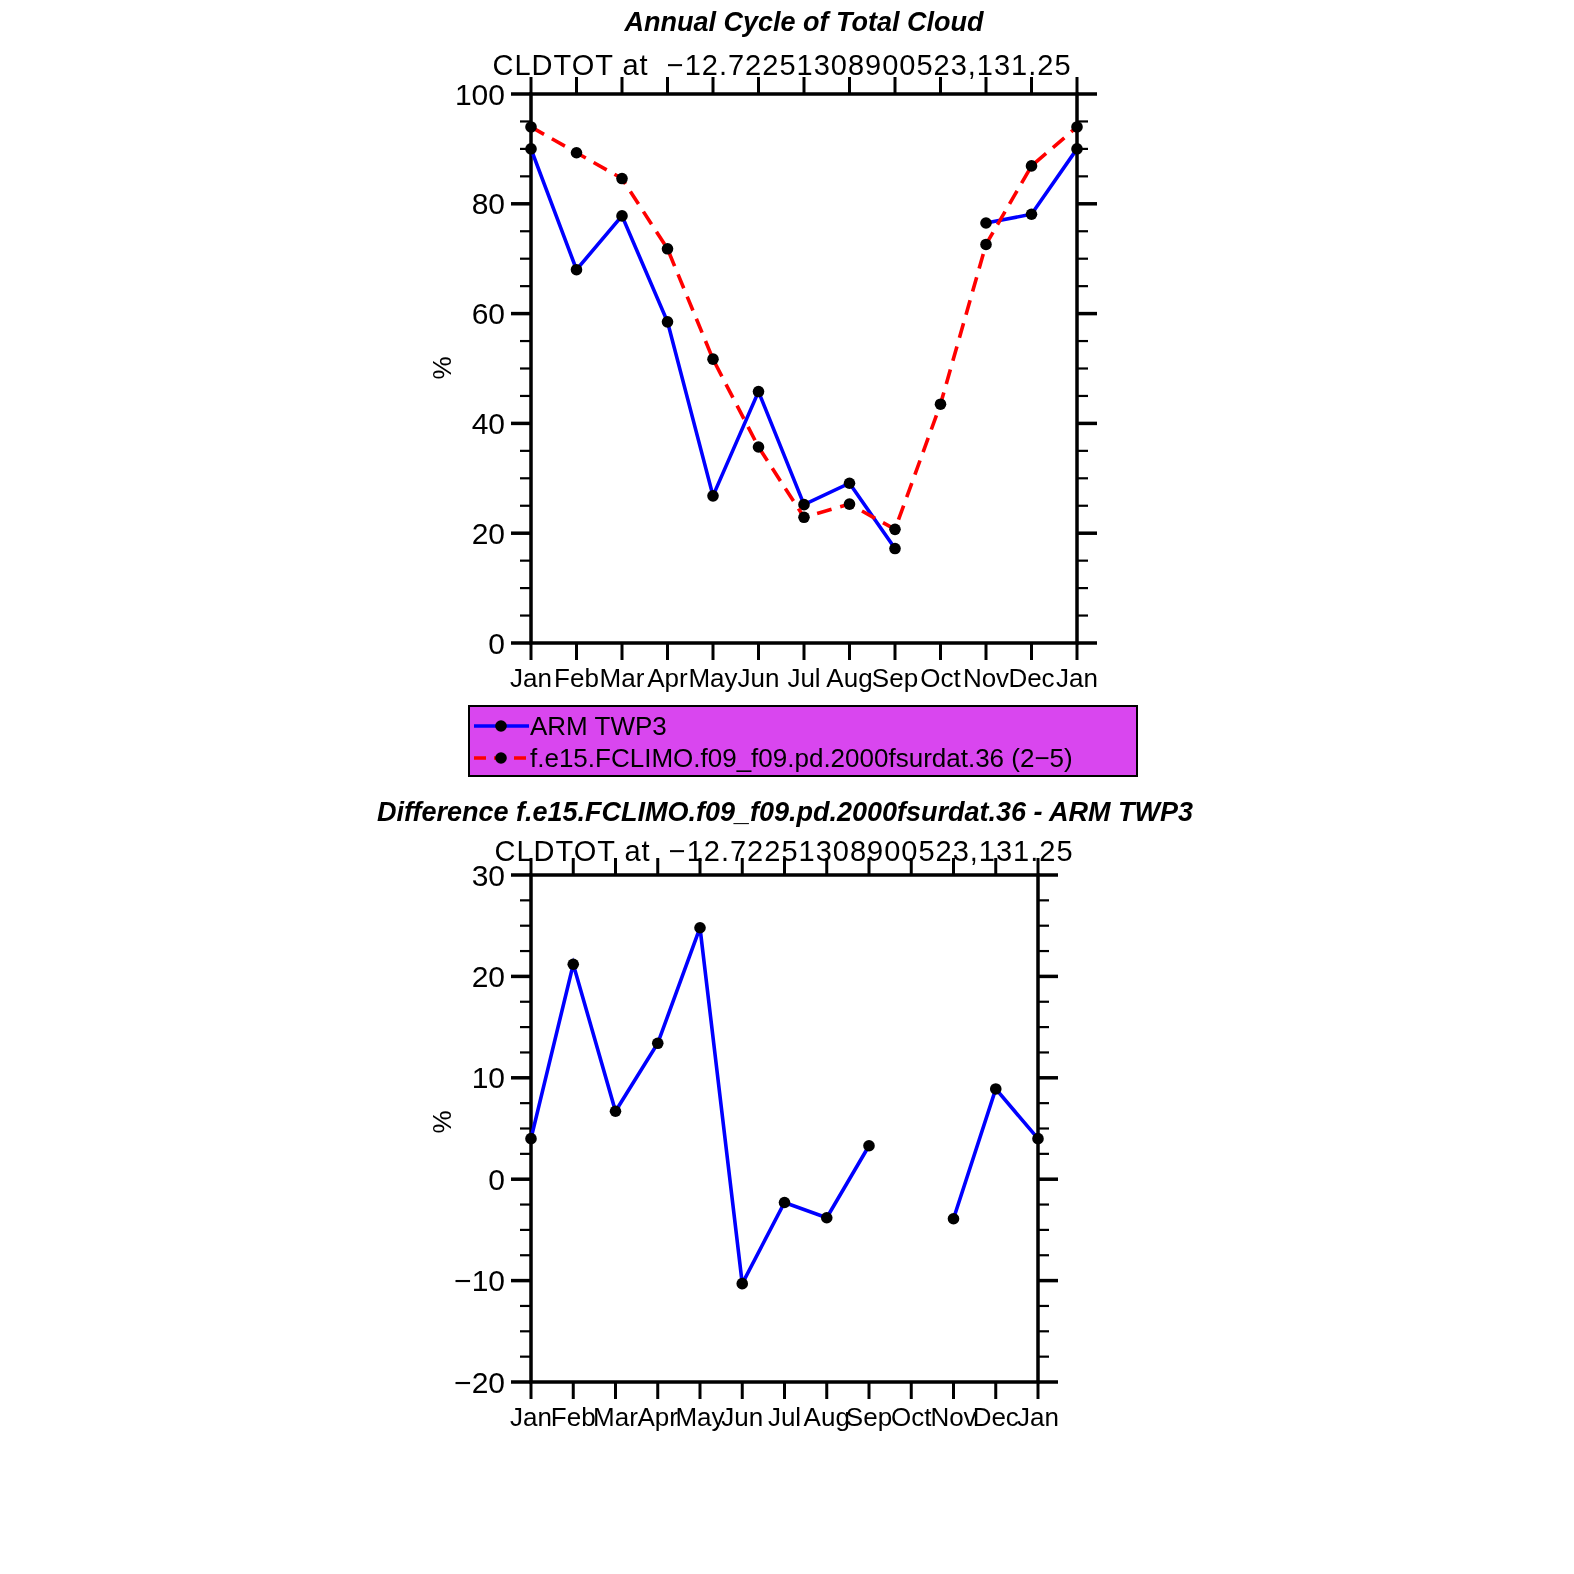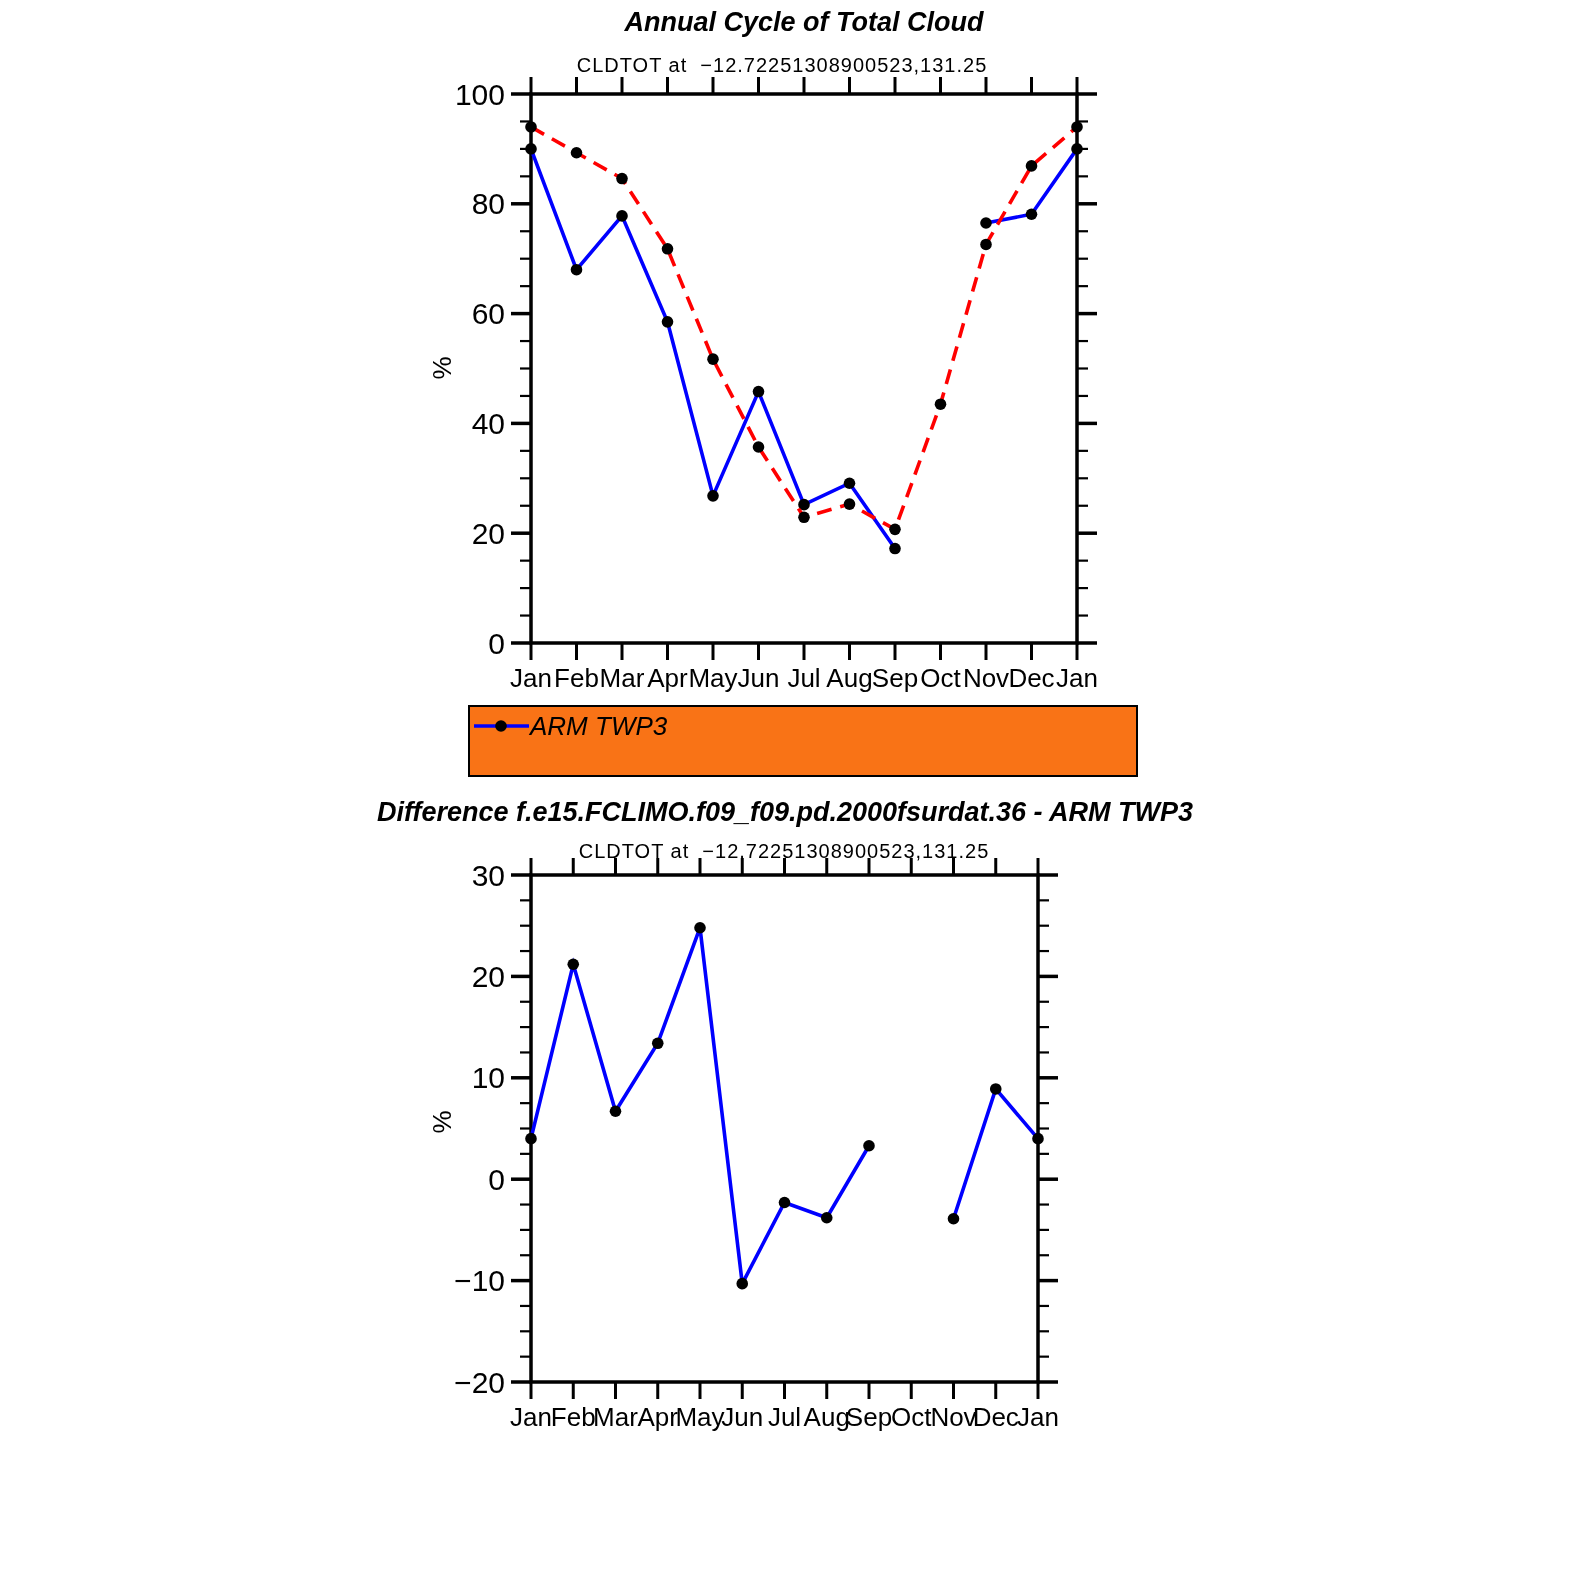--- a/index.html
+++ b/index.html
@@ -11,37 +11,36 @@
     color:#000;
     overflow:hidden;
   }
   .abs{
     position:absolute;
     transform:translate(-50%,-50%);
     white-space:pre;
     line-height:1;
   }
   .t-main{font-weight:bold;font-size:27px;letter-spacing:0px;font-style:italic;}
-  .t-sub{font-size:20px;letter-spacing:1px;}
+  .t-sub{font-size:29px;letter-spacing:1px;}
   .ylab{
     position:absolute;
     transform:translate(-50%,-50%) rotate(-90deg);
     font-size:26px;
     white-space:pre;
     line-height:1;
   }
   svg.plotsvg{position:absolute;left:0;top:0;}
   .legend{
     position:absolute;
     left:468px;top:705px;
     width:670px;height:72px;
     border:2.5px solid #000;
     box-sizing:border-box;
-    background:#f97316;
-    font-style:italic;
+    background:#d946ef;
   }
   .lrow{
     position:absolute;
     left:2px;
     height:30px;
     display:flex;
     align-items:center;
   }
   .lrow.r1{top:4px;}
   .lrow.r2{top:36px;}
@@ -302,19 +301,26 @@
   <div class="ylab" style="left:442px;top:368px;">%</div>
 
   <div class="legend">
     <div class="lrow r1">
       <svg width="58" height="30">
         <line id="leg-line-0" x1="2" y1="15" x2="57" y2="15" stroke-width="3.6" stroke="#0000ff"></line>
         <circle id="leg-dot-0" cx="29" cy="15" r="5.8" fill="#000000"></circle>
       </svg>
       <span class="llabel">ARM TWP3</span>
     </div>
+    <div class="lrow r2">
+      <svg width="58" height="30">
+        <line id="leg-line-1" x1="2" y1="15" x2="57" y2="15" stroke-width="3.6" stroke-dasharray="12,8" stroke="#ff0000"></line>
+        <circle id="leg-dot-1" cx="29" cy="15" r="5.8" fill="#000000"></circle>
+      </svg>
+      <span class="llabel">f.e15.FCLIMO.f09_f09.pd.2000fsurdat.36 (2−5)</span>
+    </div>
   </div>
 
   <div class="abs t-main" style="left:785px;top:812px;">Difference f.e15.FCLIMO.f09_f09.pd.2000fsurdat.36 - ARM TWP3</div>
   <div class="abs t-sub" style="left:784px;top:851px;">CLDTOT at  −12.72251308900523,131.25</div>
   <div class="ylab" style="left:442px;top:1122px;">%</div>
 
 </div>
 
 </body></html>

